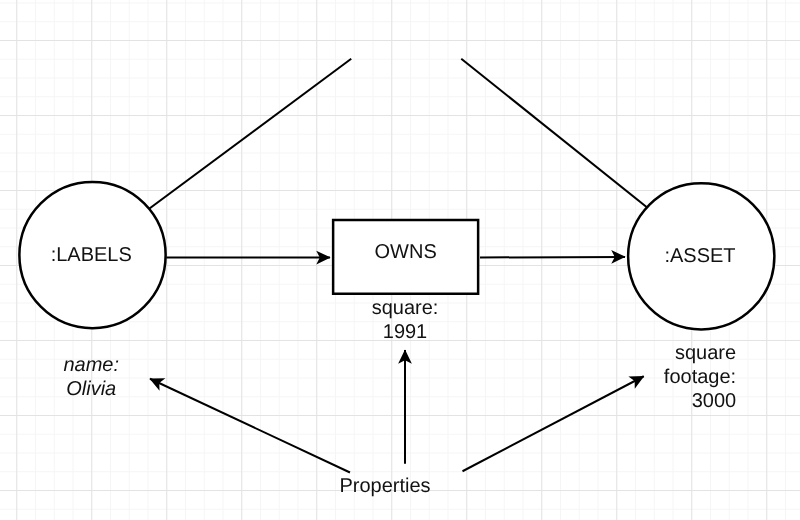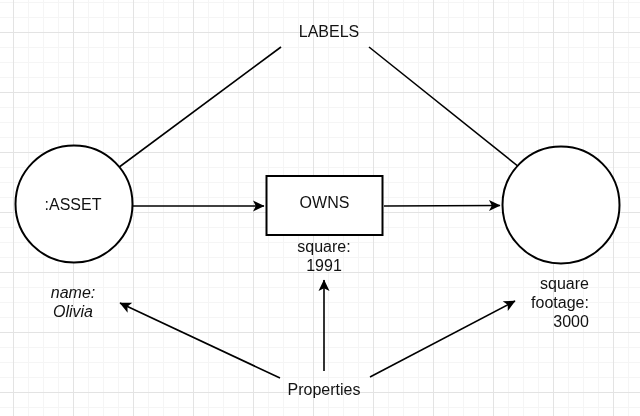--- a/index.html
+++ b/index.html
@@ -68,28 +68,28 @@
 
     <line class="edge" x1="280" y1="378" x2="120" y2="303" marker-end="url(#arrowhead)"></line>
     <line class="edge" x1="324" y1="371" x2="324" y2="280" marker-end="url(#arrowhead)"></line>
     <line class="edge" x1="370" y1="377" x2="515" y2="301" marker-end="url(#arrowhead)"></line>
 
     <circle class="shape" cx="74" cy="204" r="58.5"></circle>
     <circle class="shape" cx="561" cy="205" r="58.5"></circle>
     <rect class="shape" x="266.5" y="176" width="116" height="59"></rect>
   </svg>
 
-  <div class="txt" style="left:329px; top:31px;">LABELS</div>
 
-  <div class="txt" style="left:73px; top:204px;">:ASSET</div>
+  <div class="txt" style="left:73px; top:204px;">:LABELS</div>
 
   <div class="txt" style="left:324.5px; top:202px;">OWNS</div>
 
+  <div class="txt" style="left:560px; top:205px;">:ASSET</div>
 
-  <div class="txt" style="left:324px; top:389px;">Properties</div>
+  <div class="txt" style="left:308px; top:389px;">Properties</div>
 
   <div class="txt" style="left:324px; top:256px;">
     <div>square:</div>
     <div>1991</div>
   </div>
 
   <div class="txt" style="left:73px; top:302px;font-style:italic;">
     <div>name:</div>
     <div>Olivia</div>
   </div>

